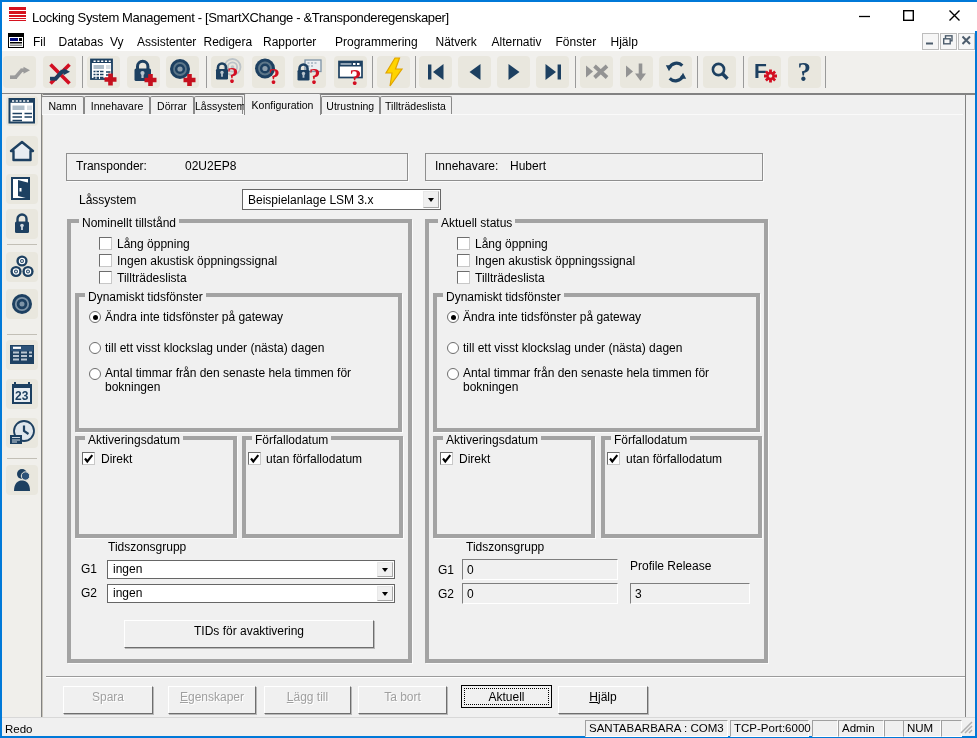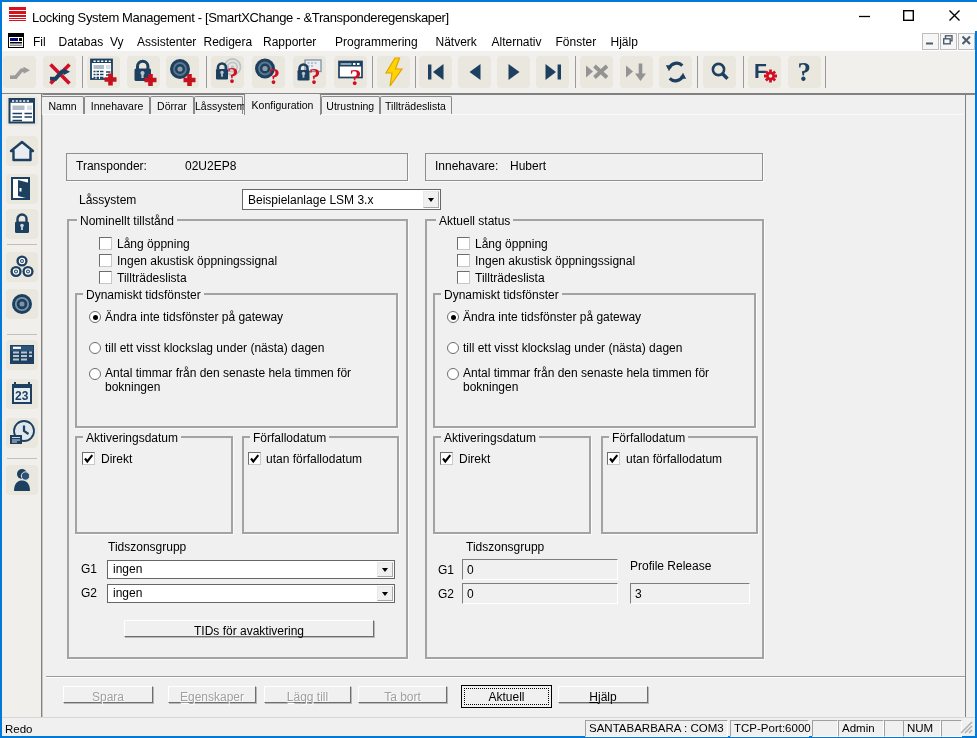--- a/index.html
+++ b/index.html
@@ -18,33 +18,33 @@
 .sidebar{position:absolute;left:0;top:94px;width:40px;height:623px;background:#f0efeb;border-right:1px solid #c9c6bd;}
 .sbtn{position:absolute;left:4px;width:32px;height:30px;background:#e9e7de;border-radius:4px;}
 .sbtn svg{position:absolute;left:50%;top:50%;transform:translate(-50%,-50%);}
 .ssep{position:absolute;left:5px;width:30px;height:1px;background:#c2bfb6;}
 .frameL{position:absolute;left:41px;top:94px;width:1px;height:623px;background:#828282;}
 .frameR{position:absolute;left:965px;top:94px;width:1px;height:623px;background:#828282;}
 .tab{position:absolute;top:96px;height:18px;background:#f0f0f0;border:1px solid #898989;border-bottom:none;border-radius:2px 2px 0 0;font-size:10.5px;text-align:center;box-sizing:border-box;padding-top:3px;}
 .tabline{position:absolute;left:42px;top:114px;width:921px;height:1px;background:#fafafa;}
 .seltab{position:absolute;top:93px;height:22px;background:#f0f0f0;border:1px solid #898989;border-bottom:none;border-radius:2px 2px 0 0;font-size:10.5px;text-align:center;box-sizing:border-box;padding-top:5px;z-index:5;}
 .panel{position:absolute;border:1px solid #8f8f8f;box-shadow:1px 1px 0 rgba(255,255,255,.75);}
-.grp{position:absolute;border:2px solid #a3a3a3;box-shadow:1px 1px 0 rgba(255,255,255,.75);}
+.grp{position:absolute;border:4px solid #a3a3a3;box-shadow:1px 1px 0 rgba(255,255,255,.75);}
 .glabel{position:absolute;top:-7px;background:#f0f0f0;padding:0 3px;font-size:12px;white-space:nowrap;}
 .lbl{position:absolute;font-size:12px;color:#000;white-space:nowrap;}
 .cb{position:absolute;width:13px;height:13px;background:#fff;border:1px solid;border-color:#6d6d6d #c8c8c8 #c8c8c8 #6d6d6d;box-sizing:border-box;}
 .rb{position:absolute;width:12px;height:12px;background:#fff;border:1px solid #6d6d6d;border-radius:50%;box-sizing:border-box;}
 .rbdot{position:absolute;left:2.5px;top:2.5px;width:5px;height:5px;background:#000;border-radius:50%;}
 .combo{position:absolute;background:#fff;border:1px solid #666;box-sizing:border-box;}
 .combo .ctxt{position:absolute;left:5px;top:3px;font-size:12px;white-space:nowrap;}
 .carr{position:absolute;right:1px;top:1px;bottom:1px;width:16px;background:#f0f0f0;border:1px solid #a8a8a8;border-top-color:#e8e8e8;border-left-color:#e8e8e8;box-sizing:border-box;}
 .carr::after{content:"";position:absolute;left:50%;top:50%;margin-left:-3.5px;margin-top:-2px;border-left:3.5px solid transparent;border-right:3.5px solid transparent;border-top:4px solid #000;}
 .edit{position:absolute;background:#f0f0f0;border-top:1px solid #7e7e7e;border-left:1px solid #7e7e7e;border-bottom:1px solid #fff;border-right:1px solid #fff;box-sizing:border-box;}
 .edit .etxt{position:absolute;left:4px;top:3px;font-size:12px;}
-.btn{position:absolute;height:17px;background:#f0f0f0;border-top:1px solid #fff;border-left:1px solid #fff;border-right:1px solid #6e6e6e;border-bottom:1px solid #6e6e6e;box-shadow:1px 1px 0 #b9b9b9;box-sizing:border-box;font-size:12px;text-align:center;padding-top:3px;}
+.btn{position:absolute;height:28px;background:#f0f0f0;border-top:1px solid #fff;border-left:1px solid #fff;border-right:1px solid #6e6e6e;border-bottom:1px solid #6e6e6e;box-shadow:1px 1px 0 #b9b9b9;box-sizing:border-box;font-size:12px;text-align:center;padding-top:3px;}
 .btn.dis{color:#9f9f9f;text-shadow:1px 1px 0 #fff;}
 .statusbar{position:absolute;left:0;top:717px;width:973px;height:19px;background:#f0f0f0;border-top:1px solid #d8d8d8;box-sizing:border-box;}
 .sfield{position:absolute;top:2px;height:15px;border:1px solid;border-color:#a0a0a0 #fff #fff #a0a0a0;background:#f0f0f0;font-size:11.5px;box-sizing:content-box;padding-top:0px;}
 .sftxt{position:absolute;left:3px;top:1px;font-size:11.5px;white-space:nowrap;}
 </style></head>
 <body>
 <div class="win"></div>
 
 <div class="titlebar" style="left:2px;top:2px;padding-left:39px;">
  <div class="logo"></div>

